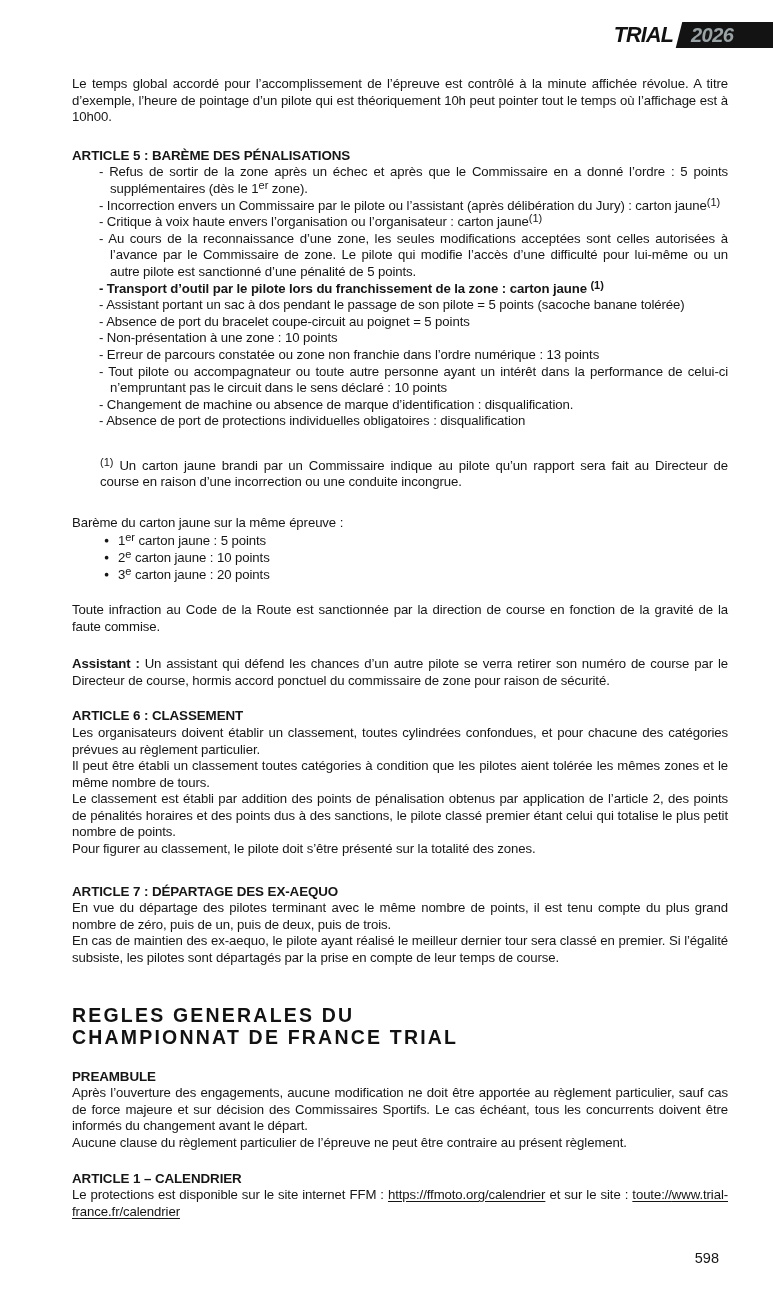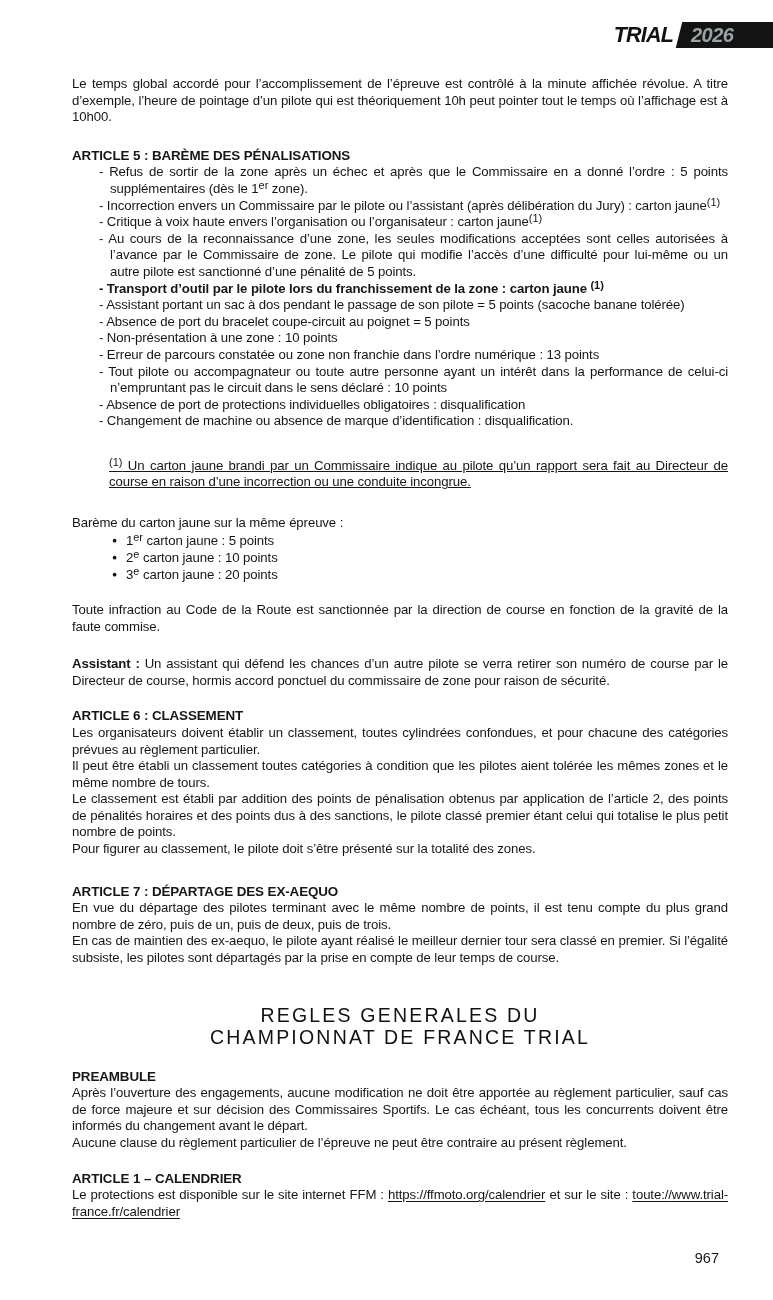--- a/index.html
+++ b/index.html
@@ -83,42 +83,40 @@
   .dashlist { margin-left: 27px; }
   .dash-item {
     margin: 0;
     padding-left: 11px;
     text-indent: -11px;
     text-align: justify;
     hyphens: auto;
   }
   .bold { font-weight: bold; }
   .footnote {
-    margin: 28px 0 0 37px;
+    margin: 28px 0 0 28px;
     text-align: justify;
-    text-decoration: underline;
   }
   .sup {
     font-size: 11px;
     vertical-align: 4px;
     line-height: 0;
     letter-spacing: 0;
   }
-  .bulletlist { margin-left: 40px; }
+  .bulletlist { margin-left: 32px; }
   .bullet-item { margin: 0; }
   .bullet {
     display: inline-block;
     width: 14px;
     font-size: 8.5px;
     vertical-align: 1.5px;
   }
   .big-heading {
     margin: 37px 0 0 0;
-    text-align: center;
-    font-weight: normal;
+    font-weight: bold;
     font-size: 19.5px;
     line-height: 22px;
     letter-spacing: 2.2px;
     color: #121212;
   }
   .bh-line { display: block; }
   .doclink {
     color: inherit;
     text-decoration: underline;
     text-underline-offset: 2px;
@@ -154,22 +152,22 @@
       <p class="dash-item"><span>- Refus de sortir de la zone après un échec et après que le Commissaire en a donné l’ordre : 5 points supplémentaires (dès le 1</span><sup class="sup">er</sup><span> zone).</span></p>
       <p class="dash-item"><span>- Incorrection envers un Commissaire par le pilote ou l’assistant (après délibération du Jury) : carton jaune</span><sup class="sup">(1)</sup></p>
       <p class="dash-item"><span>- Critique à voix haute envers l’organisation ou l’organisateur : carton jaune</span><sup class="sup">(1)</sup></p>
       <p class="dash-item">- Au cours de la reconnaissance d’une zone, les seules modifications acceptées sont celles autorisées à l’avance par le Commissaire de zone. Le pilote qui modifie l’accès d’une difficulté pour lui-même ou un autre pilote est sanctionné d’une pénalité de 5 points.</p>
       <p class="dash-item bold"><span>- Transport d’outil par le pilote lors du franchissement de la zone : carton jaune </span><sup class="sup">(1)</sup></p>
       <p class="dash-item">- Assistant portant un sac à dos pendant le passage de son pilote = 5 points (sacoche banane tolérée)</p>
       <p class="dash-item">- Absence de port du bracelet coupe-circuit au poignet = 5 points</p>
       <p class="dash-item">- Non-présentation à une zone : 10 points</p>
       <p class="dash-item">- Erreur de parcours constatée ou zone non franchie dans l’ordre numérique : 13 points</p>
       <p class="dash-item">- Tout pilote ou accompagnateur ou toute autre personne ayant un intérêt dans la performance de celui-ci n’empruntant pas le circuit dans le sens déclaré : 10 points</p>
+      <p class="dash-item">- Changement de machine ou absence de marque d’identification : disqualification.</p>
       <p class="dash-item">- Absence de port de protections individuelles obligatoires : disqualification</p>
-      <p class="dash-item">- Changement de machine ou absence de marque d’identification : disqualification.</p>
     </div>
 
     <p class="footnote"><sup class="sup">(1)</sup><span> Un carton jaune brandi par un Commissaire indique au pilote qu’un rapport sera fait au Directeur de course en raison d’une incorrection ou une conduite incongrue.</span></p>
 
     <p class="para mt-bareme">Barème du carton jaune sur la même épreuve :</p>
 
     <div class="bulletlist">
       <p class="bullet-item"><span class="bullet">●</span><span>1</span><sup class="sup">er</sup><span> carton jaune : 5 points</span></p>
       <p class="bullet-item"><span class="bullet">●</span><span>2</span><sup class="sup">e</sup><span> carton jaune : 10 points</span></p>
       <p class="bullet-item"><span class="bullet">●</span><span>3</span><sup class="sup">e</sup><span> carton jaune : 20 points</span></p>
@@ -196,15 +194,15 @@
 
     <h2 class="art-title mt-pre">PREAMBULE</h2>
     <p class="para">Après l’ouverture des engagements, aucune modification ne doit être apportée au règlement particulier, sauf cas de force majeure et sur décision des Commissaires Sportifs. Le cas échéant, tous les concurrents doivent être informés du changement avant le départ.</p>
     <p class="para">Aucune clause du règlement particulier de l’épreuve ne peut être contraire au présent règlement.</p>
 
     <h2 class="art-title mt-a1">ARTICLE 1 – CALENDRIER</h2>
     <p class="para"><span>Le protections est disponible sur le site internet FFM : </span><a class="doclink" href="#">https://ffmoto.org/calendrier</a><span> et sur le site : </span><a class="doclink" href="#"><span>toute://</span><wbr><span>www.trial-france.fr/calendrier</span></a></p>
 
   </main>
 
-  <div class="page-number">967</div>
+  <div class="page-number">598</div>
 
 </div>
 
 </body></html>

